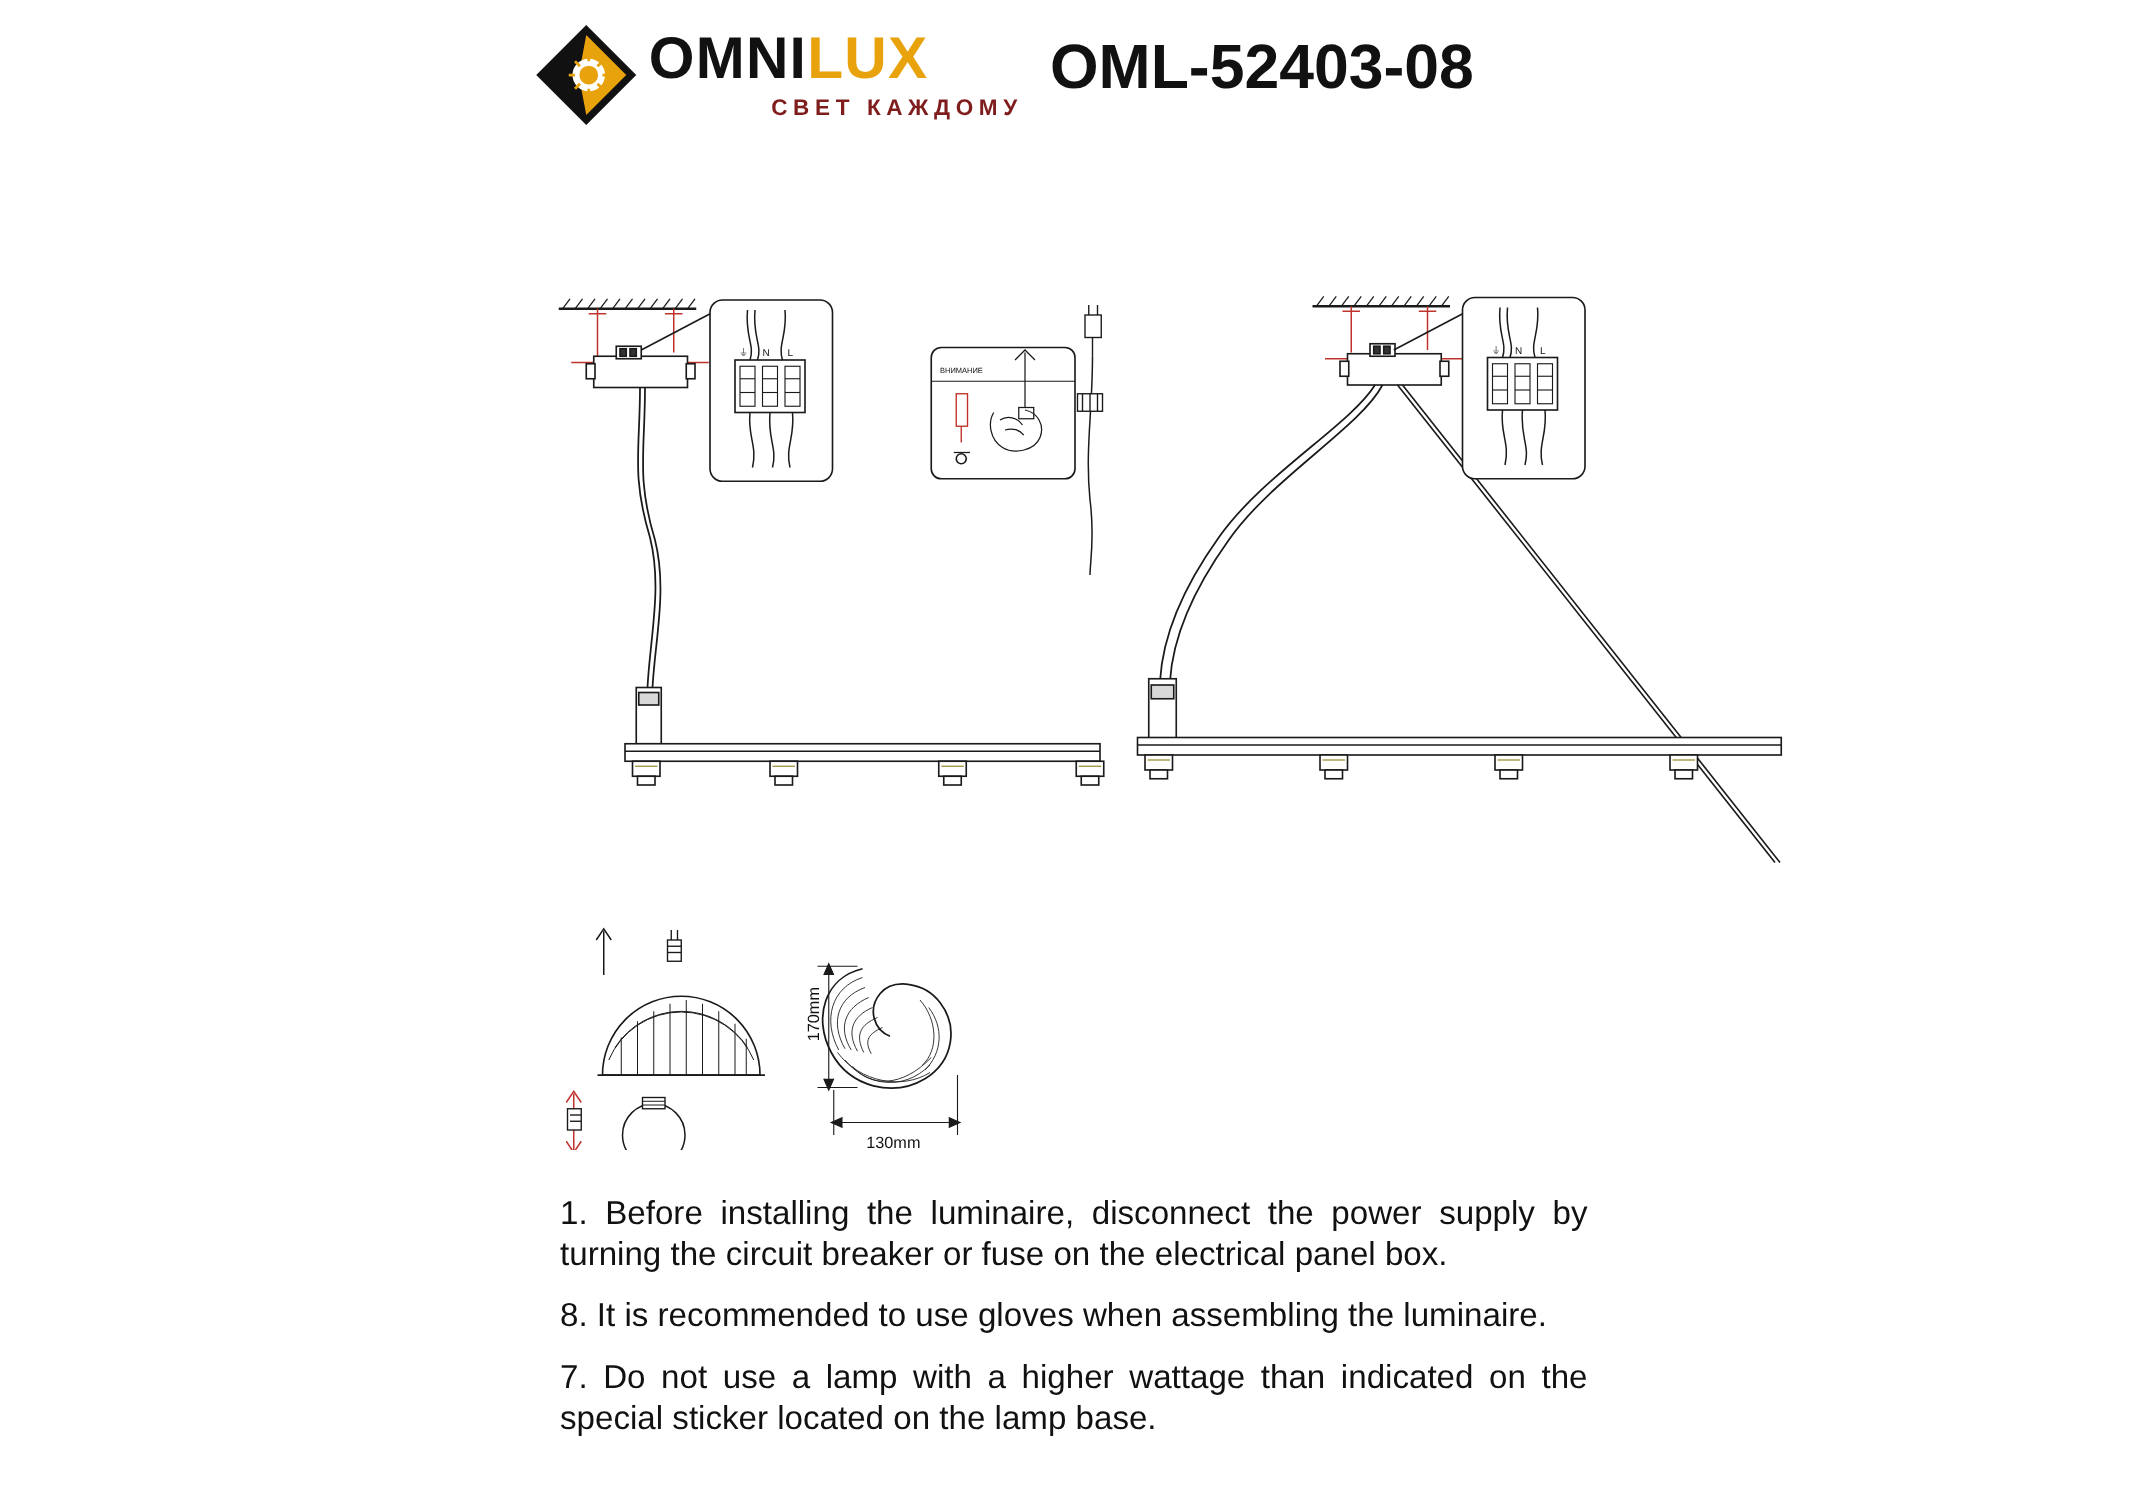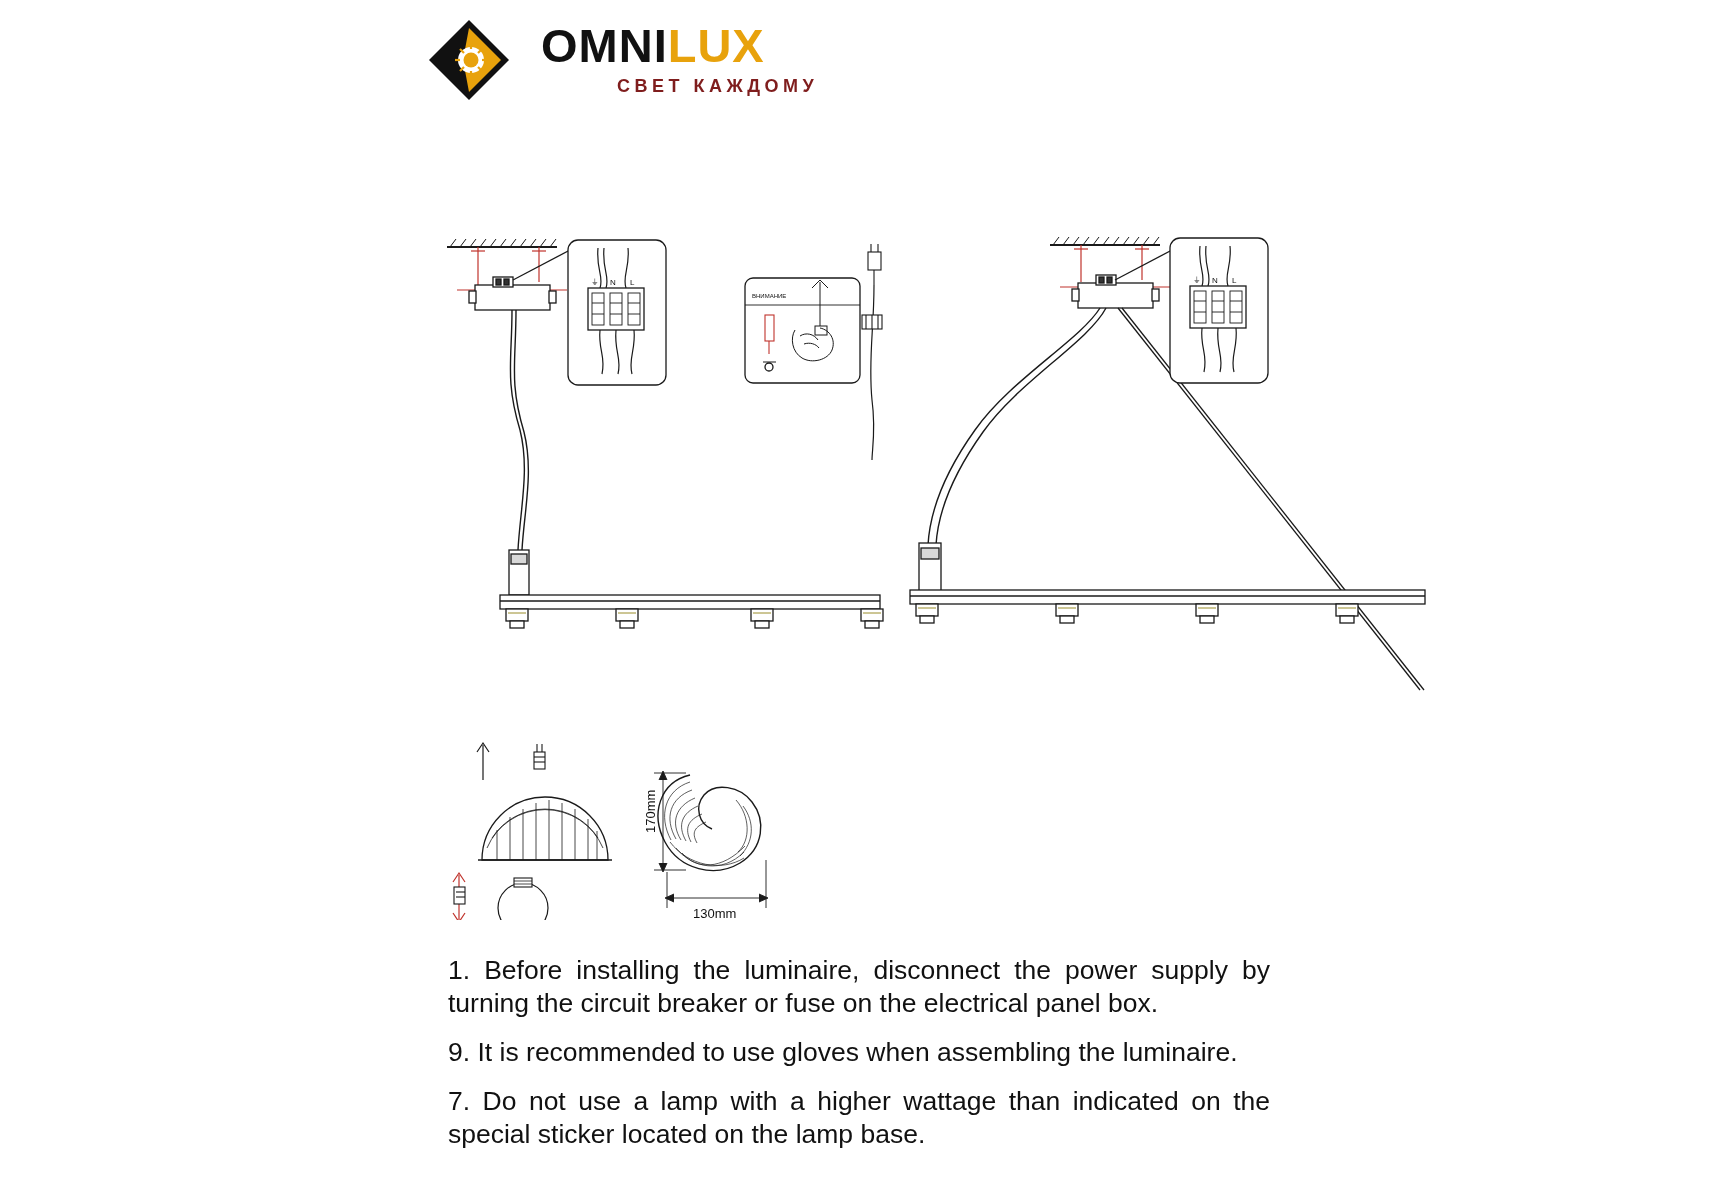--- a/index.html
+++ b/index.html
@@ -43,21 +43,20 @@
   }
   .brand-name {
     position: absolute;
     left: 92px;
     top: 6px;
     font-size: 47px;
     font-weight: bold;
     letter-spacing: 1px;
     line-height: 52px;
     white-space: nowrap;
-    margin-left: 22px;
   }
   .brand-name .omni { color: #111; }
   .brand-name .lux { color: #e8a20c; }
   .brand-tagline {
     position: absolute;
     left: 190px;
     top: 62px;
     font-size: 18px;
     font-weight: bold;
     letter-spacing: 4.5px;
@@ -129,20 +128,21 @@
         </svg>
       </div>
 
       <div class="brand-name">
         <span class="omni">OMNI</span><span class="lux">LUX</span>
       </div>
 
       <div class="brand-tagline">СВЕТ КАЖДОМУ</div>
     </div>
 
+    <div class="model-code">OML-52403-08</div>
   </div>
 
   <div class="diagram-area">
     <svg class="diagram-svg" width="1715" height="790" viewBox="0 0 1715 790" xmlns="http://www.w3.org/2000/svg">
 
       <g fill="none" stroke="#1a1a1a" stroke-width="1.3">
 
         <g>
 
           <line x1="447" y1="117" x2="557" y2="117" stroke-width="2"></line>
@@ -445,17 +445,17 @@
           </g>
           <text x="693" y="788" font-size="13" font-family="Liberation Sans, sans-serif" fill="#111" stroke="none">130mm</text>
         </g>
 
       </g>
     </svg>
   </div>
 
   <div class="instructions">
     <p class="j">1. Before installing the luminaire, disconnect the power supply by turning the circuit breaker or fuse on the electrical panel box.</p>
-    <p class="j">9. It is recommended to use gloves when assembling the luminaire.</p>
+    <p class="j">8. It is recommended to use gloves when assembling the luminaire.</p>
     <p class="j">7. Do not use a lamp with a higher wattage than indicated on the special sticker located on the lamp base.</p>
   </div>
 
 </div>
 
 </body></html>

